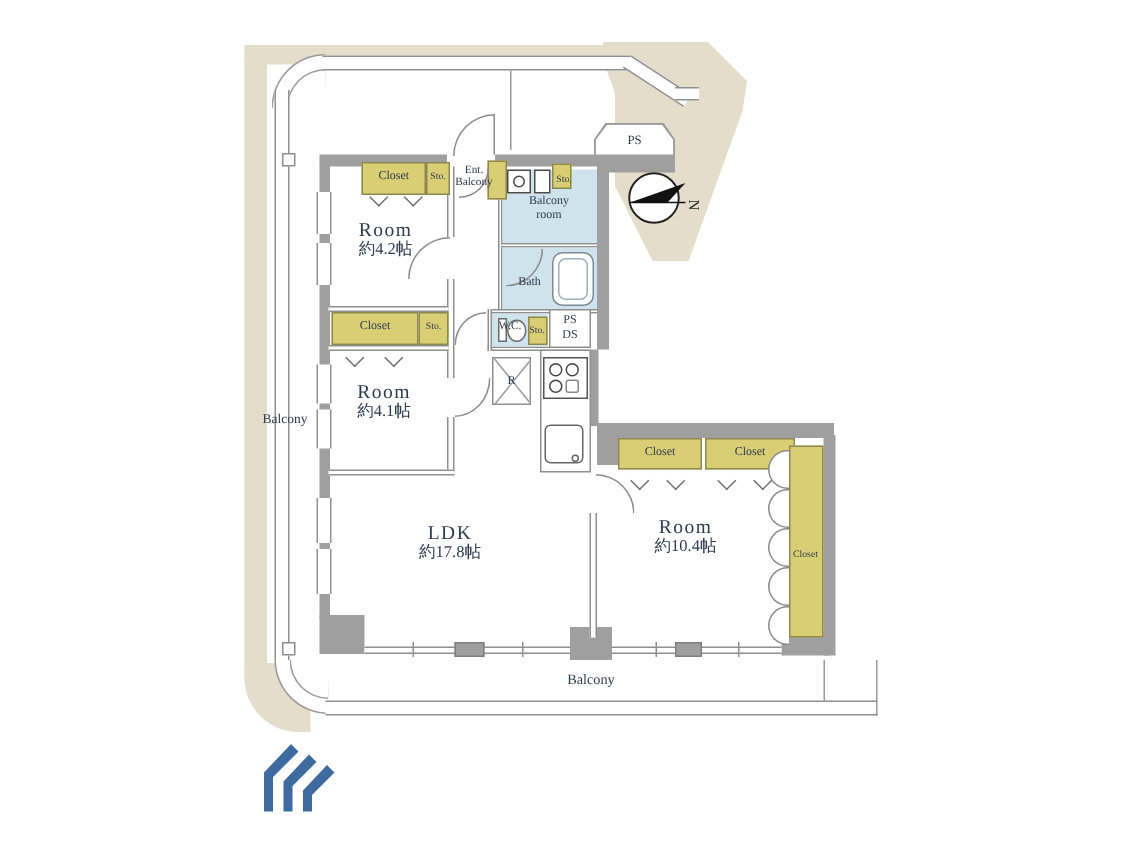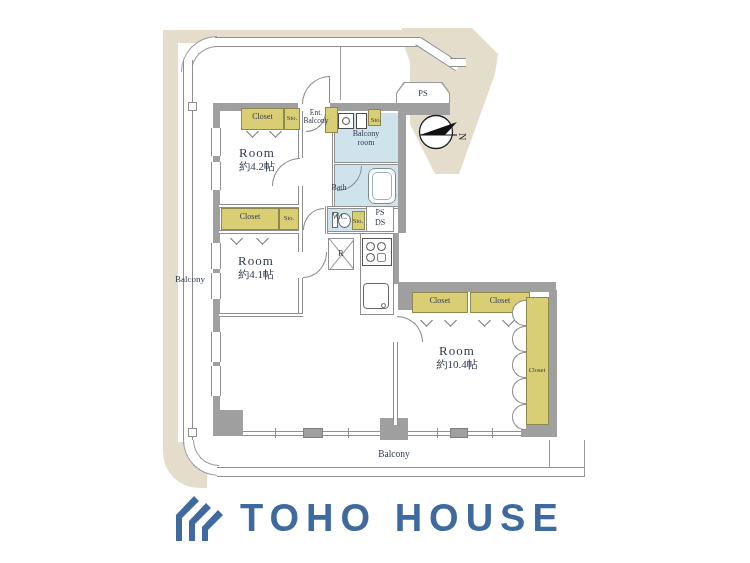--- a/index.html
+++ b/index.html
@@ -179,41 +179,44 @@
   <div class="arc tr" style="left:397px;top:316px;width:26px;height:26px;"></div>
 
   <div class="lbl" style="left:218px;top:146px;width:78px;">
     <div class="roomname">Room</div>
     <div class="roomsize">約4.2帖</div>
   </div>
   <div class="lbl" style="left:216px;top:254px;width:80px;">
     <div class="roomname">Room</div>
     <div class="roomsize">約4.1帖</div>
   </div>
+  <div class="lbl" style="left:252px;top:348px;width:96px;">
+    <div class="roomname">LDK</div>
+    <div class="roomsize">約17.8帖</div>
+  </div>
   <div class="lbl" style="left:414px;top:344px;width:86px;">
     <div class="roomname">Room</div>
     <div class="roomsize">約10.4帖</div>
   </div>
 
   <div class="lbl" style="left:299px;top:109px;width:34px;font-size:7.5px;">Ent. Balcony</div>
   <div class="lbl" style="left:344px;top:130px;width:44px;font-size:8px;">Balcony room</div>
-  <div class="lbl" style="left:324px;top:184px;width:30px;font-size:8px;">Bath</div>
+  <div class="lbl" style="left:338px;top:184px;width:30px;font-size:8px;">Bath</div>
   <div class="lbl" style="left:328px;top:213px;width:24px;font-size:7.5px;">W.C.</div>
   <div class="lbl" style="left:167px;top:275px;width:46px;font-size:9px;">Balcony</div>
   <div class="lbl" style="left:370px;top:449px;width:48px;font-size:9.5px;">Balcony</div>
 
   <svg style="position:absolute;left:412px;top:106px;" width="62" height="52" viewBox="0 0 62 52">
     <circle cx="24" cy="26" r="16.5" fill="#ffffff" stroke="#222" stroke-width="1.3"></circle>
     <line x1="8" y1="29" x2="45" y2="29" stroke="#111" stroke-width="1"></line>
     <path d="M8 29 L45 16 L33 29 Z" fill="#111"></path>
     <text x="50" y="30" font-size="10" font-family="Liberation Serif, serif" fill="#222" transform="rotate(90 50 27)">N</text>
   </svg>
 
   <div id="logo">
     <svg width="54" height="50" viewBox="0 0 54 50">
       <path d="M4 48 L4 22 L22 3 L27 8 L10 25 L10 48 Z" fill="#3e6a9f"></path>
       <path d="M17 48 L17 28 L34 10 L39 15 L23 31 L23 48 Z" fill="#3e6a9f"></path>
       <path d="M30 48 L30 34 L46 17 L51 22 L36 37 L36 48 Z" fill="#3e6a9f"></path>
     </svg>
-    <div class="txt">TOHO HOUSE</div>
   </div>
 
 </div>
 
 </body></html>

